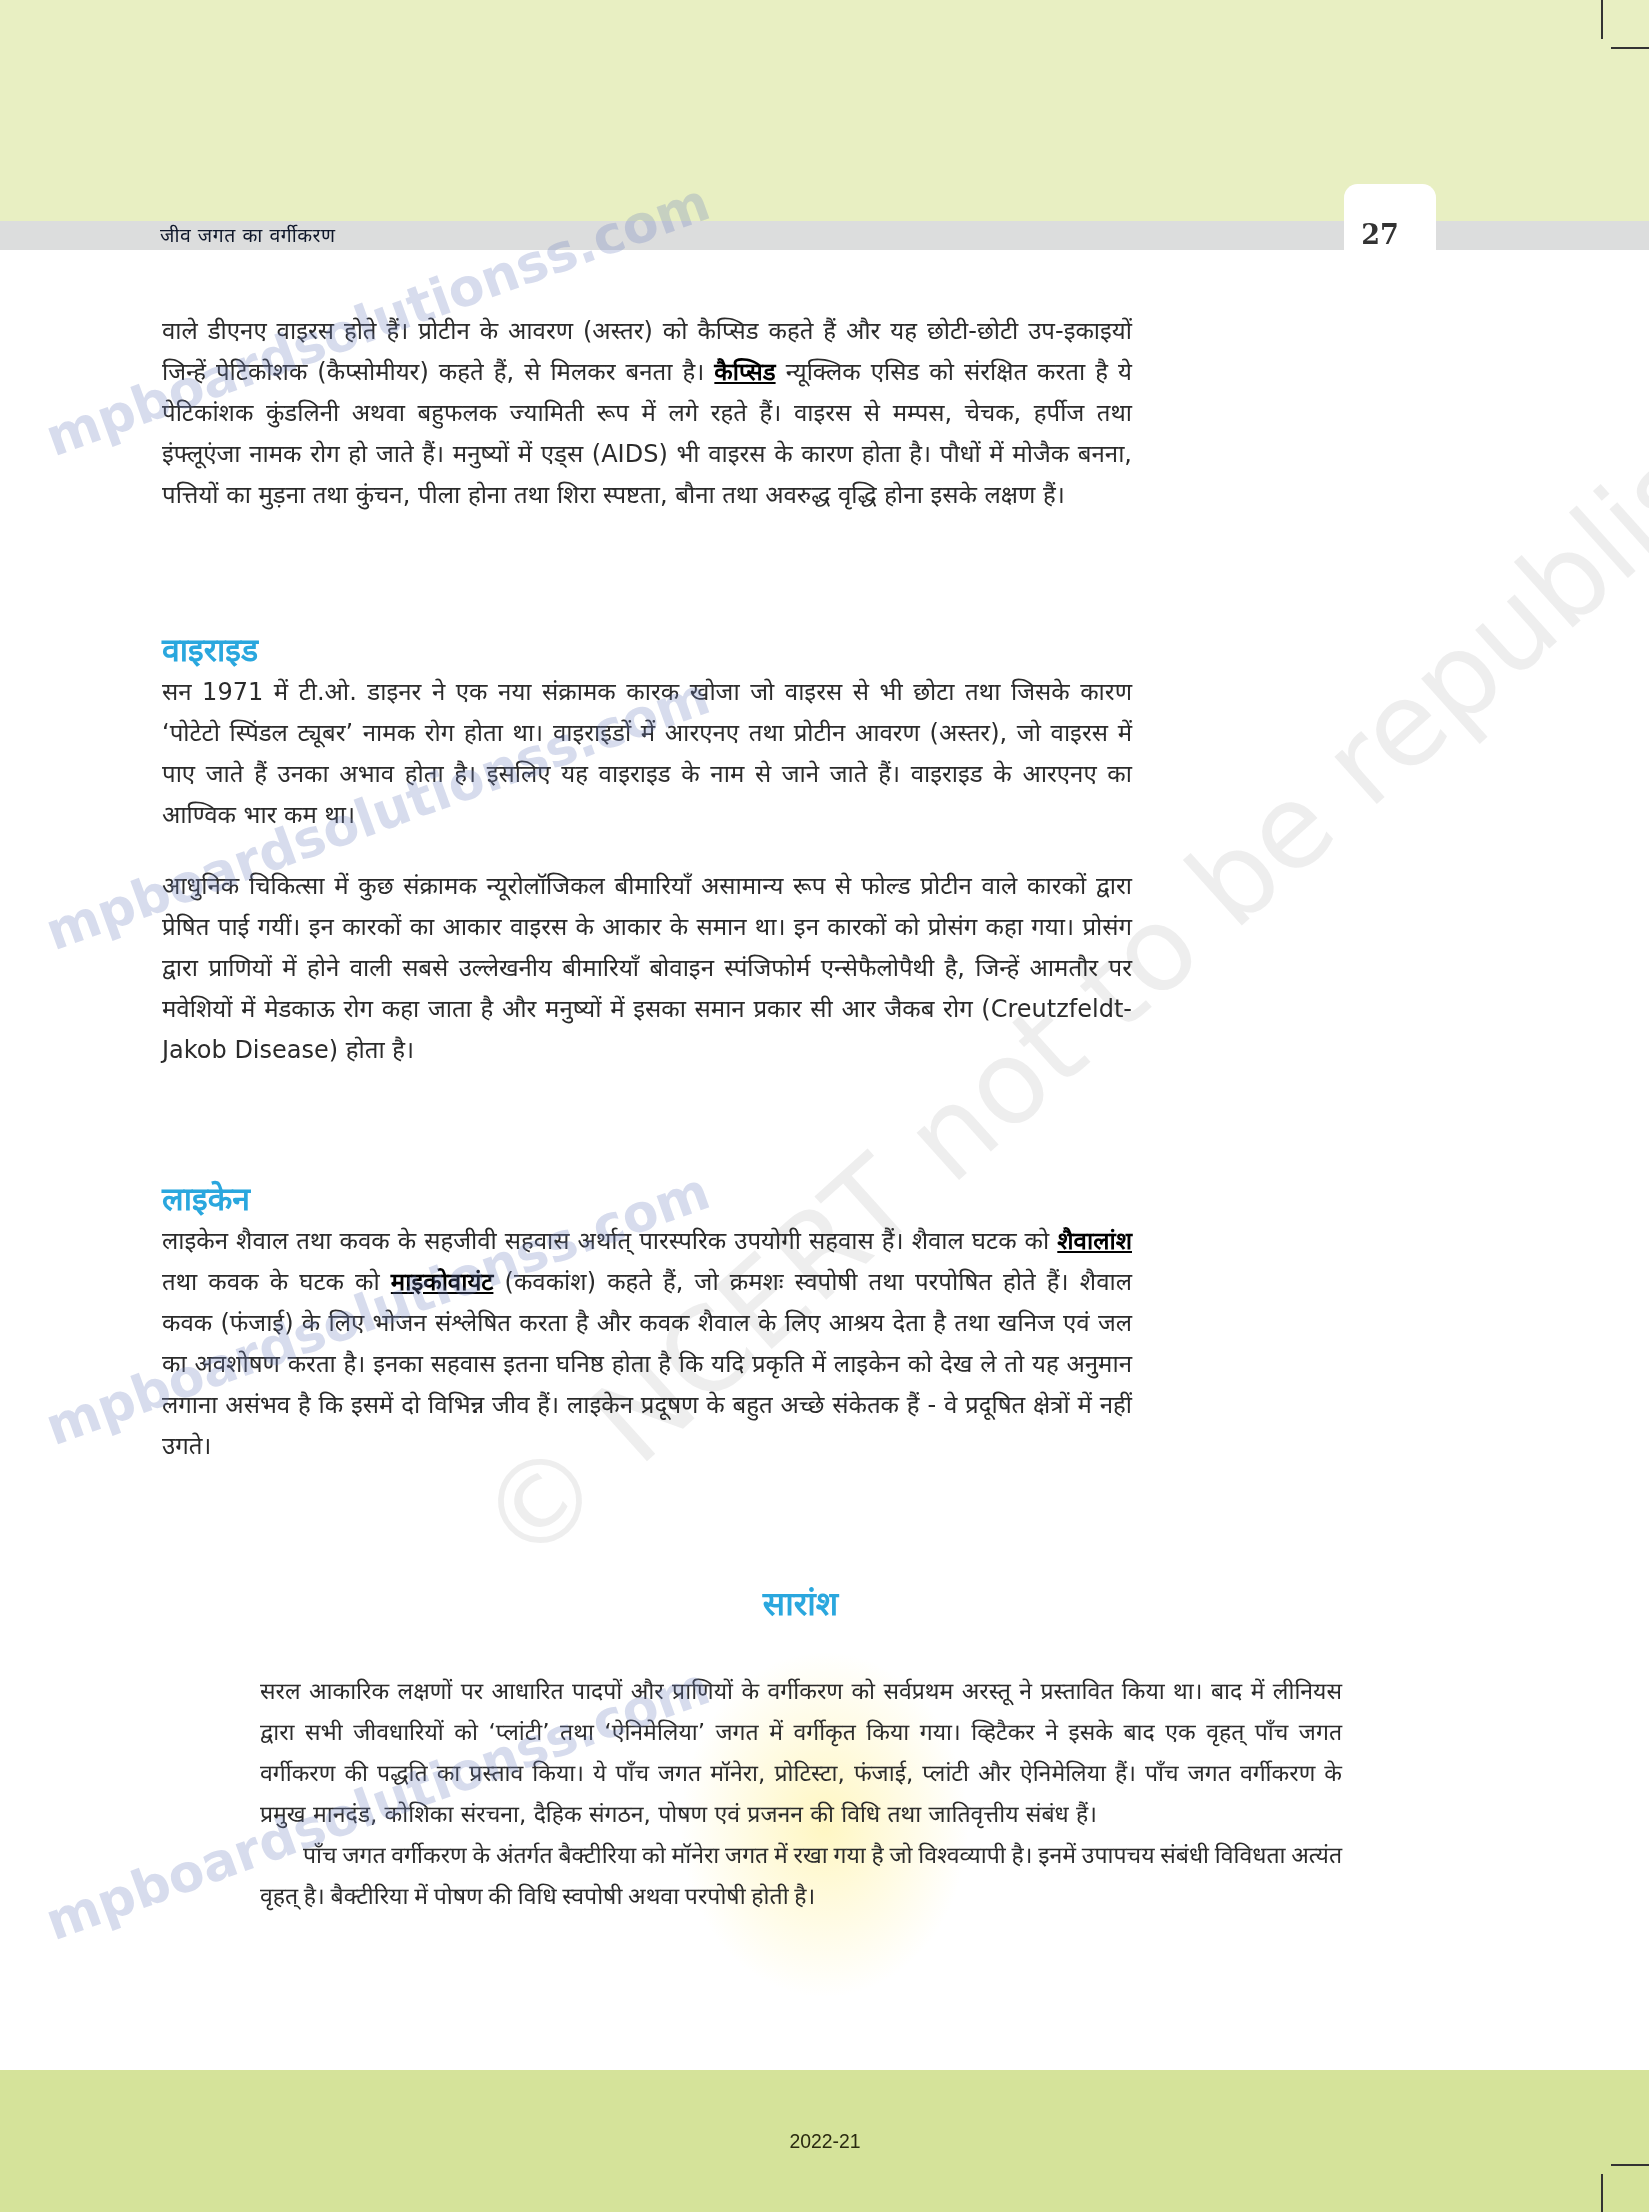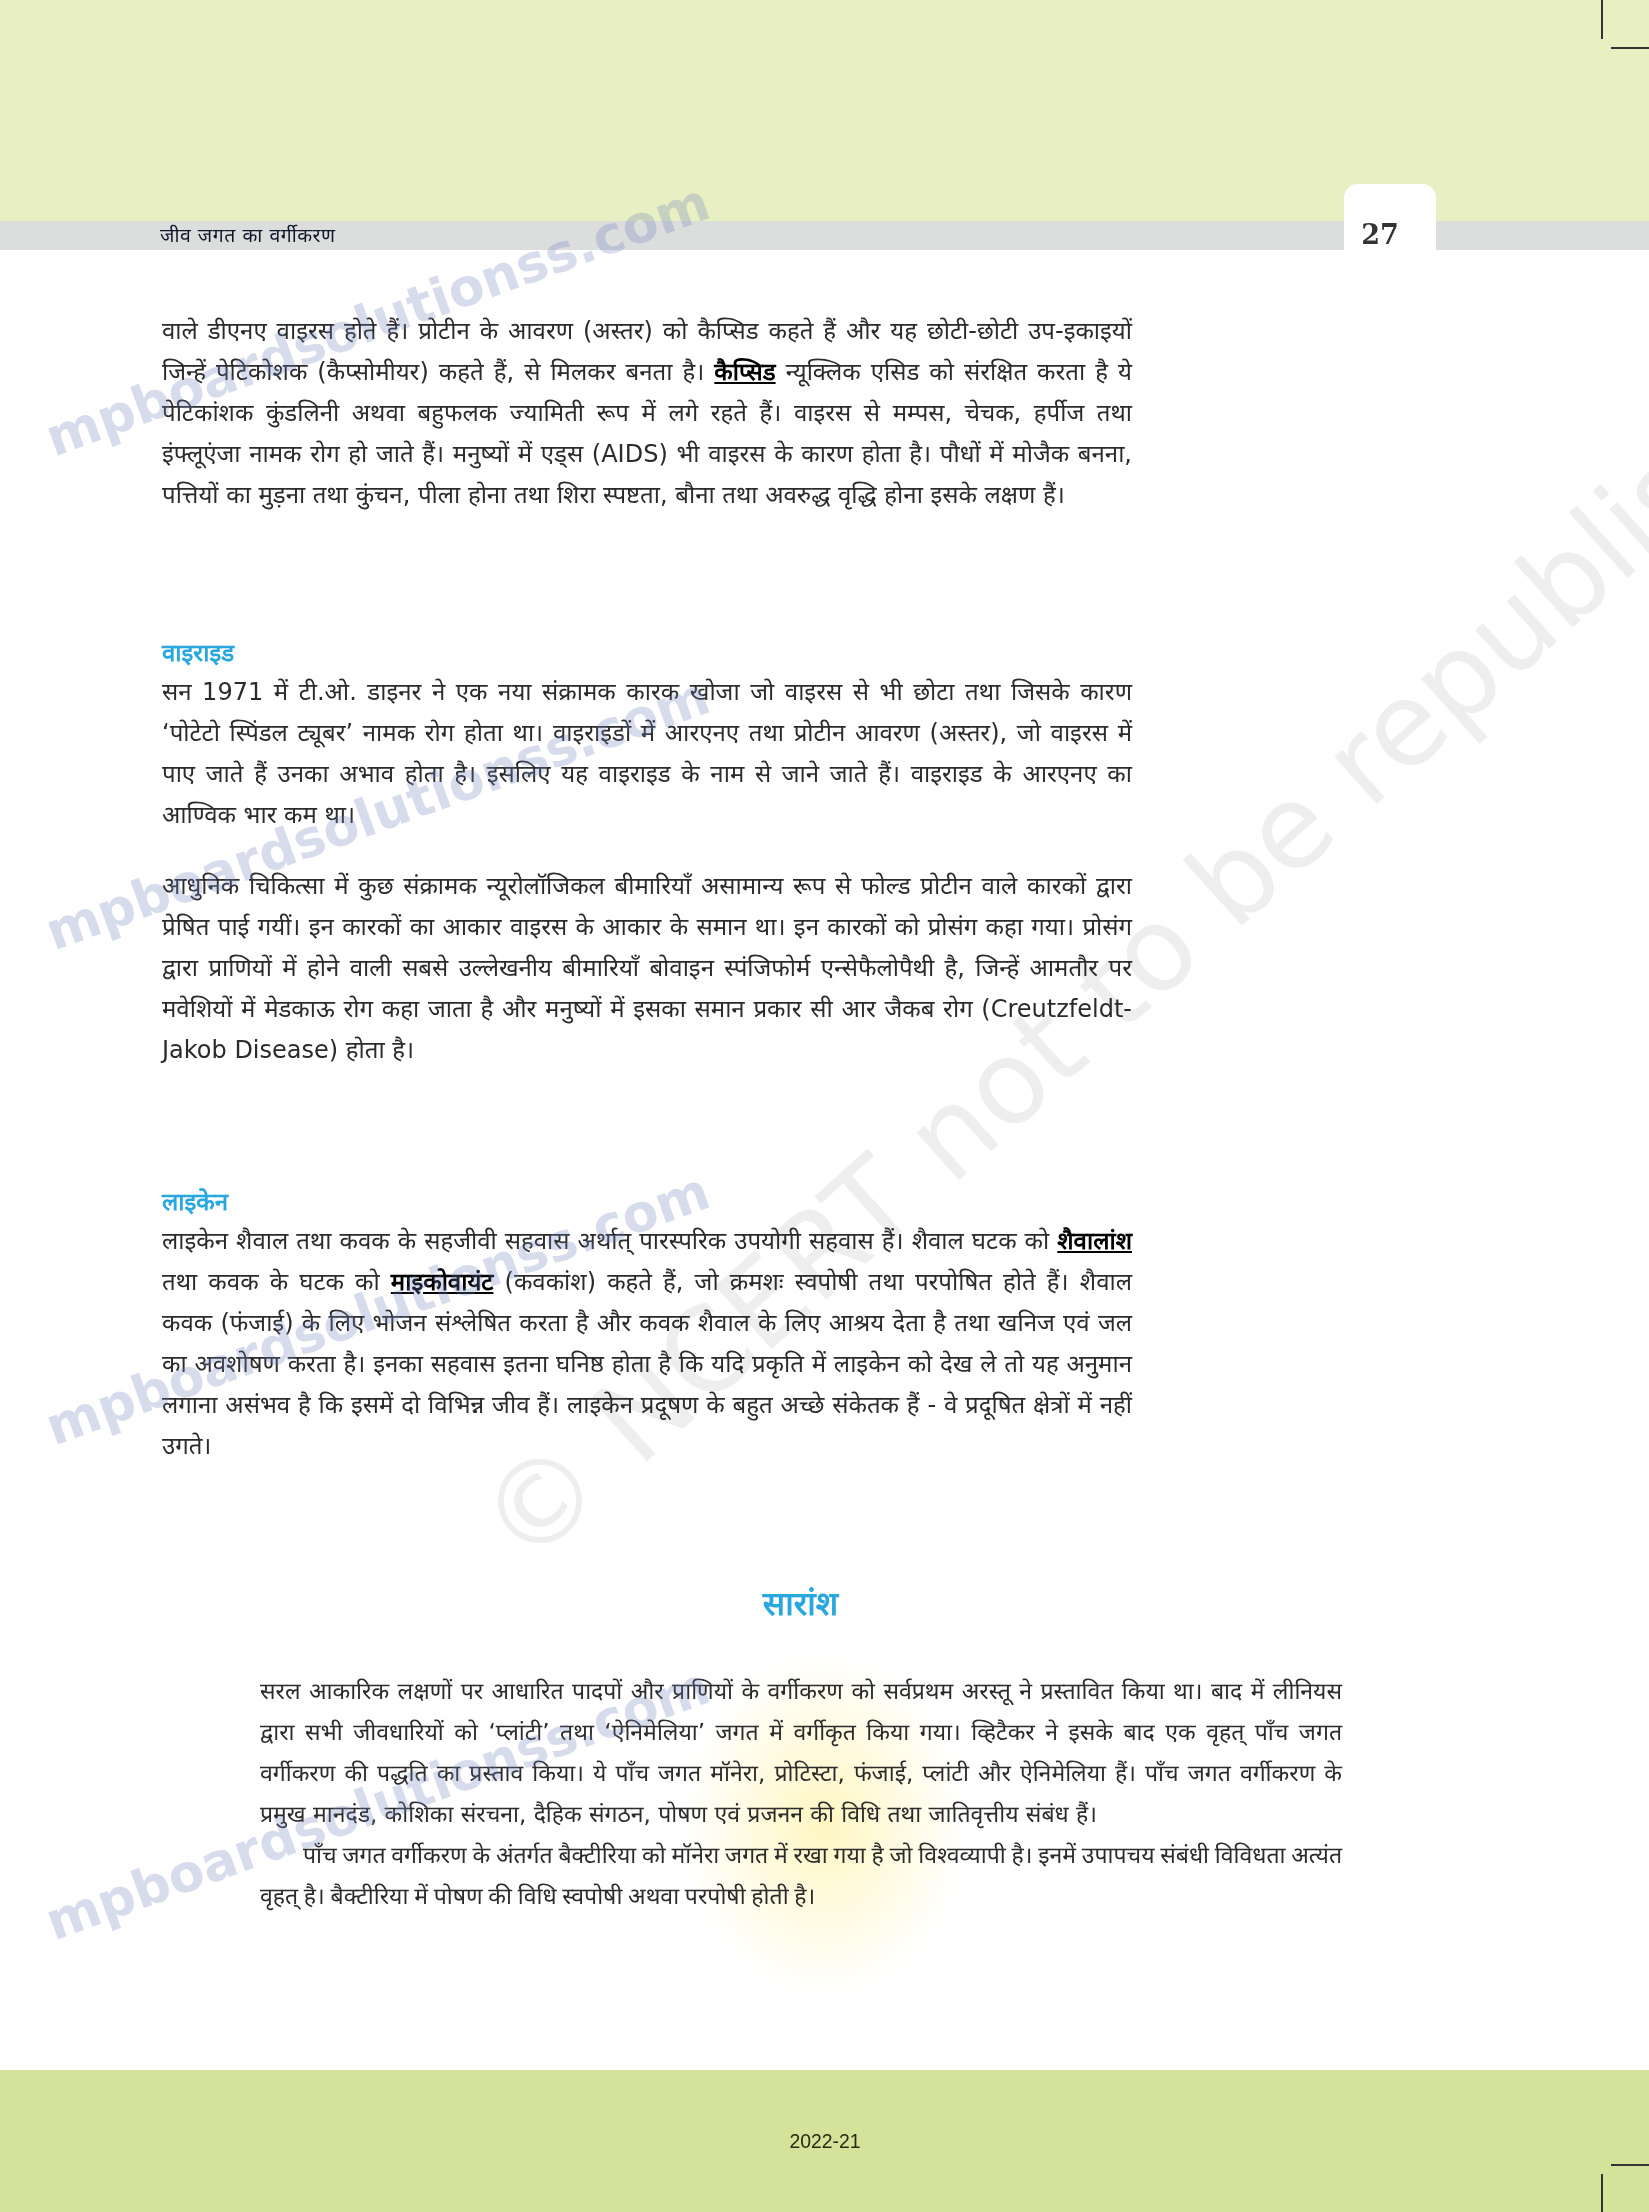--- a/index.html
+++ b/index.html
@@ -28,21 +28,21 @@
   .crop-v2 { position: absolute; left: 1601px; top: 2174px; width: 1.9px; height: 39px; background: #333; }
   .crop-h2 { position: absolute; left: 1611px; top: 2164px; width: 39px; height: 1.9px; background: #333; }
 
   .column { position: absolute; left: 162px; width: 970px; }
   .para {
     font-family: "DejaVu Sans", sans-serif; font-size: 24px; line-height: 41px;
     text-align: justify; margin: 0; color: #2b2b2b;
   }
   .para .b { font-weight: bold; color: #000000; text-decoration: underline; }
   .heading {
-    font-family: Liberation Sans, sans-serif; font-weight: bold; font-size: 24px;
+    font-family: Liberation Mono, monospace; font-weight: bold; font-size: 32px;
     color: #2aa7de; margin: 0; line-height: 39px;
   }
   .summary-title {
     position: absolute; left: 0; width: 1601px; top: 1580px; text-align: center;
     font-family: "DejaVu Sans", sans-serif; font-size: 33px; font-weight: bold; color: #2aa7de;
   }
   .summary { position: absolute; left: 260px; width: 1082px; top: 1671px; }
   .summary .para { font-size: 23px; line-height: 41px; }
   .indent { text-indent: 43px; font-family: Liberation Serif, serif; }
 

